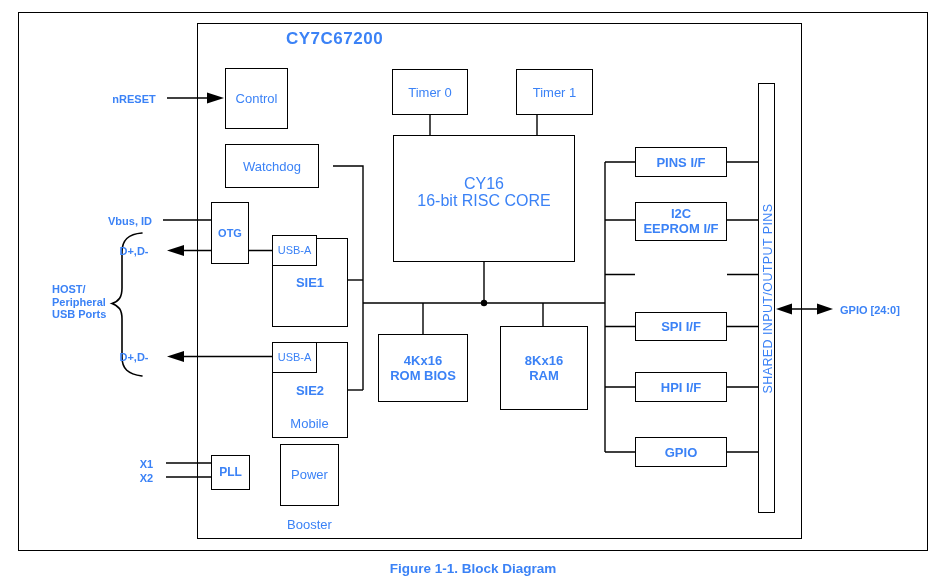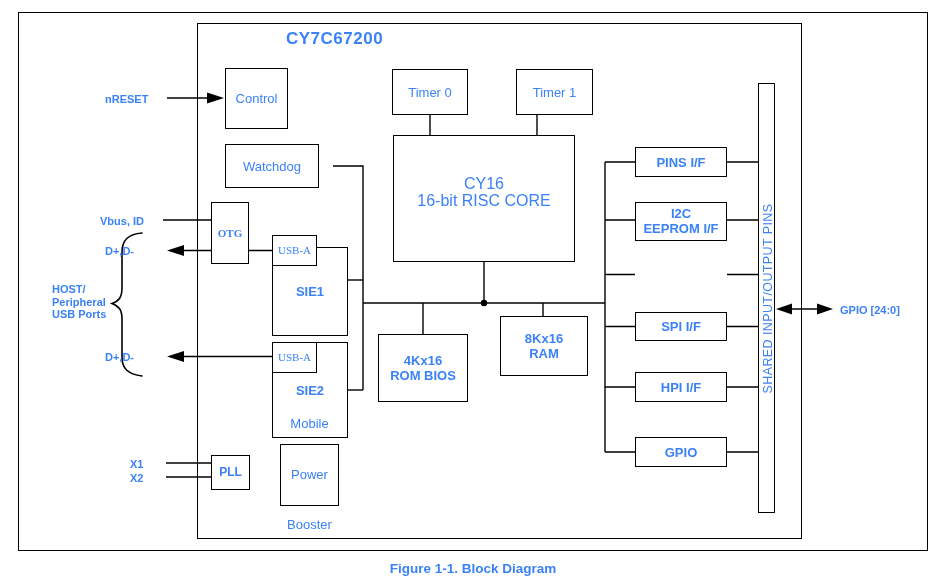--- a/index.html
+++ b/index.html
@@ -10,32 +10,32 @@
   .border-rect { position:absolute; border:1.6px solid #000; box-sizing:border-box; z-index:1; }
   .wires { position:absolute; left:0; top:0; z-index:2; pointer-events:none; }
   .box {
     position:absolute; background:#fff; border:1.5px solid #000; box-sizing:border-box;
     display:flex; flex-direction:column; align-items:center; justify-content:center;
     text-align:center; font-size:13px; line-height:15px; z-index:3; white-space:nowrap;
   }
   .bold { font-weight:bold; }
   .chip-title { position:absolute; font-size:17px; font-weight:bold; z-index:4; letter-spacing:0.5px; }
   .pin-label { position:absolute; font-size:11px; font-weight:bold; z-index:4; line-height:12px; }
-  .right-align { text-align:left; }
+  .right-align { text-align:center; }
   .host-label { position:absolute; font-size:11px; font-weight:bold; line-height:12.5px; z-index:4; }
   .shared-text {
     position:absolute; left:551.5px; top:289.5px; width:430px; height:17px;
     transform:rotate(-90deg); transform-origin:center;
     display:flex; align-items:center; justify-content:center;
     font-size:12.5px; letter-spacing:0.4px; z-index:4; white-space:nowrap;
   }
   .caption { position:absolute; left:18px; top:561px; width:910px; text-align:center;
     font-size:13.5px; font-weight:bold; z-index:4; }
   .core-text { padding-bottom:14px; font-size:16px; line-height:17px; }
-  .small-text { font-size:11px;font-family:Liberation Serif, serif; }
+  .small-text { font-size:11px; }
   .mobile-text { line-height:14.5px; }
 </style>
 </head>
 <body>
 
 <div class="page">
 
   <div class="border-rect" style="left:18px; top:12px; width:910px; height:539px;"></div>
 
   <div class="border-rect" style="left:197px; top:23px; width:605px; height:516px;"></div>
@@ -111,40 +111,40 @@
 
   <div class="box core-text" style="left:393px; top:135px; width:182px; height:127px;">
     <span>CY16</span>
     <span>16-bit RISC CORE</span>
   </div>
 
   <div class="box bold small-text" style="left:211px; top:202px; width:38px; height:62px;">
     <span>OTG</span>
   </div>
 
-  <div class="box bold" style="left:272px; top:247px; width:76px; height:89px;">
+  <div class="box bold" style="left:272px; top:238px; width:76px; height:89px;">
     <span>SIE1</span>
   </div>
   <div class="box small-text" style="left:272px; top:235px; width:45px; height:31px;">
     <span>USB-A</span>
   </div>
 
   <div class="box bold" style="left:272px; top:342px; width:76px; height:96px;">
     <span>SIE2</span>
   </div>
   <div class="box small-text" style="left:272px; top:342px; width:45px; height:31px;">
     <span>USB-A</span>
   </div>
 
   <div class="box bold" style="left:378px; top:334px; width:90px; height:68px;">
     <span>4Kx16</span>
     <span>ROM BIOS</span>
   </div>
 
-  <div class="box bold" style="left:500px; top:316px; width:88px; height:60px;">
+  <div class="box bold" style="left:500px; top:326px; width:88px; height:84px;">
     <span>8Kx16</span>
     <span>RAM</span>
   </div>
 
   <div class="box bold" style="left:211px; top:455px; width:39px; height:35px; font-size:12px;">
     <span>PLL</span>
   </div>
 
   <div class="box mobile-text" style="left:280px; top:444px; width:59px; height:62px;gap:36px;">
     <span>Mobile</span>

